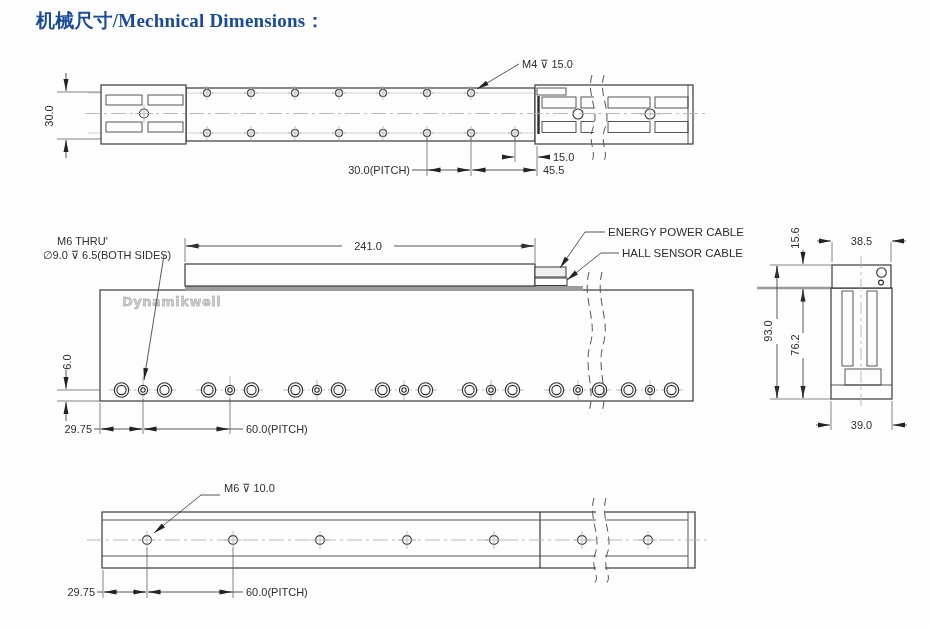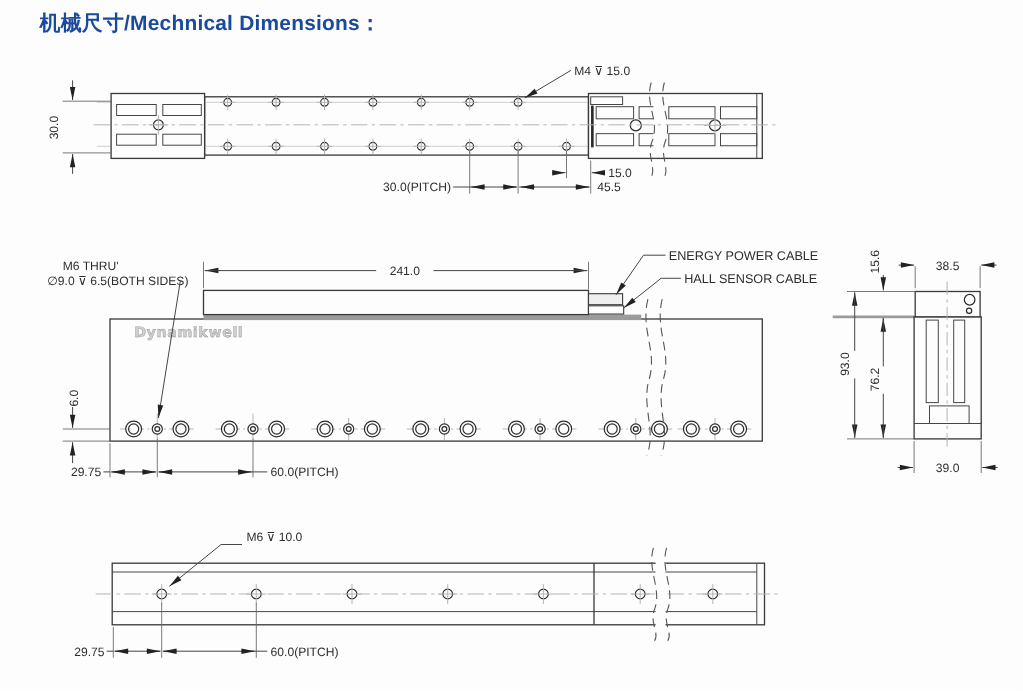--- a/index.html
+++ b/index.html
@@ -2,21 +2,21 @@
 <html><head>
 <meta charset="utf-8">
 <style>
   html,body{margin:0;padding:0;background:#ffffff;}
   .canvas{
     position:relative;width:930px;height:628px;background:#fdfdfd;
     font-family:"Liberation Sans",sans-serif;overflow:hidden;
   }
   .title{
     position:absolute;left:36px;top:8px;
-    font-family:Liberation Sans, sans-serif;
+    font-family:Liberation Serif, serif;
     font-weight:bold;font-size:19px;color:#1a4a9c;letter-spacing:0.2px;
   }
   svg{position:absolute;left:0;top:0;}
   svg text{
     font-family:"Liberation Sans",sans-serif;
     font-size:11px;fill:#2e2e2e;
   }
   svg text.lbl{font-size:11.5px;}
   svg text.wm{
     font-family:"DejaVu Sans",sans-serif;font-weight:bold;font-size:13px;

